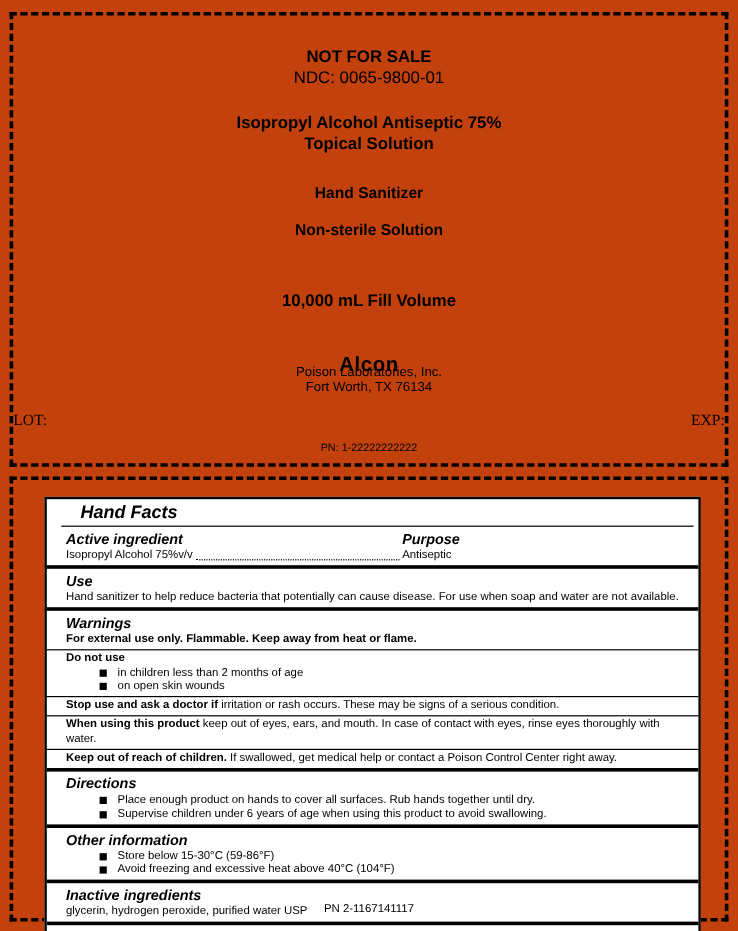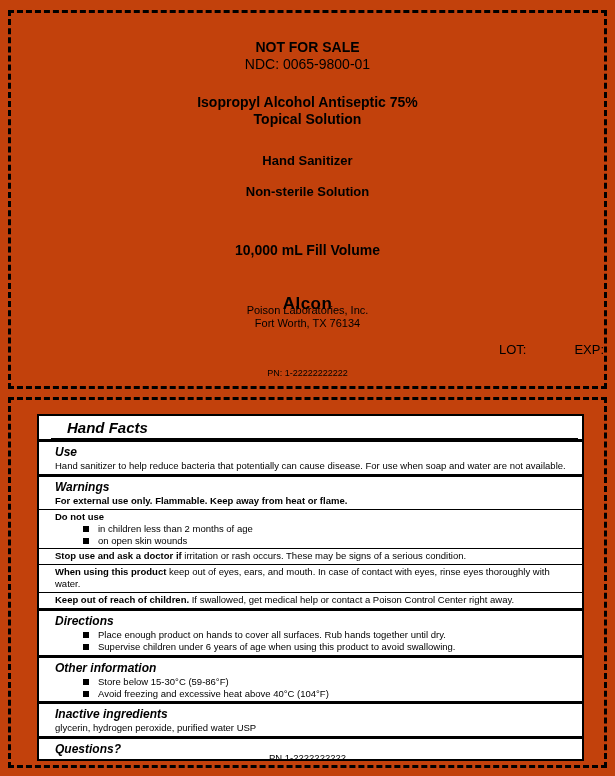--- a/index.html
+++ b/index.html
@@ -37,21 +37,21 @@
     left: 0; width: 100%;
     text-align: center;
     line-height: 1.1;
   }
   .b { font-weight: bold; }
   .fs14 { font-size: 14px; }
   .fs13 { font-size: 13px; }
   .fs11 { font-size: 11px; }
   .fs9  { font-size: 9px; }
   .brand-line { font-size: 17px; font-weight: bold; letter-spacing: 0.5px; }
-  .lot-exp { display: flex; justify-content: flex-end; gap: 48px; font-size: 13px; }
+  .lot-exp { display: flex; justify-content: space-between; gap: 48px; font-size: 13px; font-family: Liberation Serif, serif; }
 
   
   .df-box {
     position: absolute;
     left: 26px; top: 14px;
     width: 547px;
     border: 2px solid #000;
     background: #fff;
   }
   .row { padding: 1px 8px 2px 16px; }
@@ -129,20 +129,31 @@
     </div>
 
     <div class="tp-line fs9" style="top:356px">PN: 1-22222222222</div>
   </div>
 
   <div class="panel-bottom">
     <div class="df-box">
 
       <div class="df-title">Hand Facts</div>
 
+      <div class="row">
+        <div class="ai-flex sec-head">
+          <span class="ai-left">Active ingredient</span>
+          <span class="ai-right">Purpose</span>
+        </div>
+        <div class="ai-flex body-txt">
+          <span>Isopropyl Alcohol 75%v/v</span>
+          <span class="leader"></span>
+          <span class="ai-right">Antiseptic</span>
+        </div>
+      </div>
 
       <div class="row hr-thick">
         <div class="sec-head">Use</div>
         <div class="body-txt">Hand sanitizer to help reduce bacteria that potentially can cause disease.  For use when soap and water are not available.</div>
       </div>
 
       <div class="row hr-thick">
         <div class="sec-head">Warnings</div>
         <div class="body-txt bold-lead">For external use only.  Flammable. Keep away from heat or flame.</div>
       </div>
@@ -200,16 +211,16 @@
         <div class="body-txt">glycerin, hydrogen peroxide,  purified water USP</div>
       </div>
 
       <div class="row hr-thick">
         <div class="sec-head">Questions?</div>
 
       </div>
 
     </div>
 
-    <div class="pn-bottom">PN 1-2222222222</div>
+    <div class="pn-bottom">PN 2-1167141117</div>
   </div>
 
 </div>
 
 </body></html>

